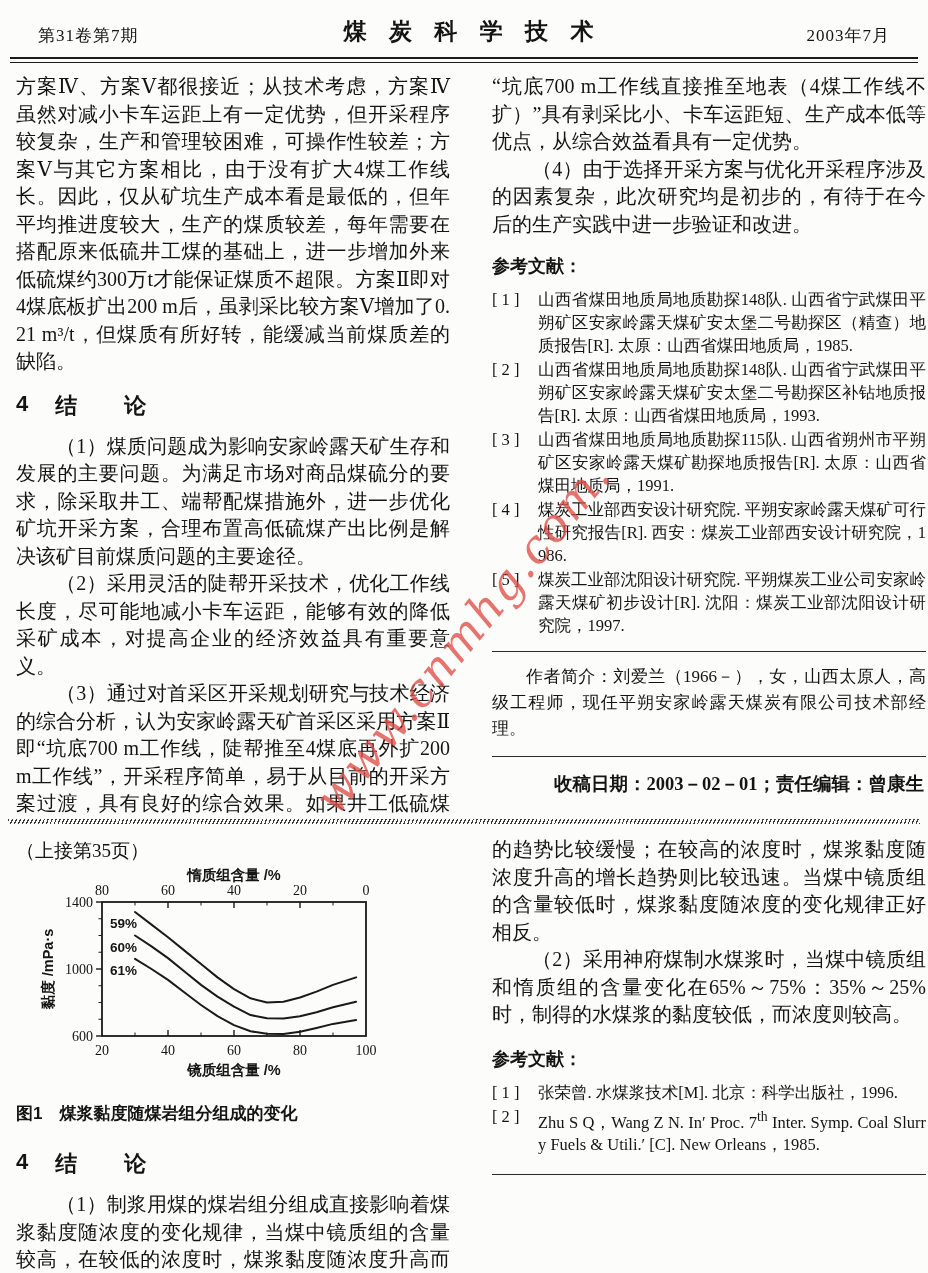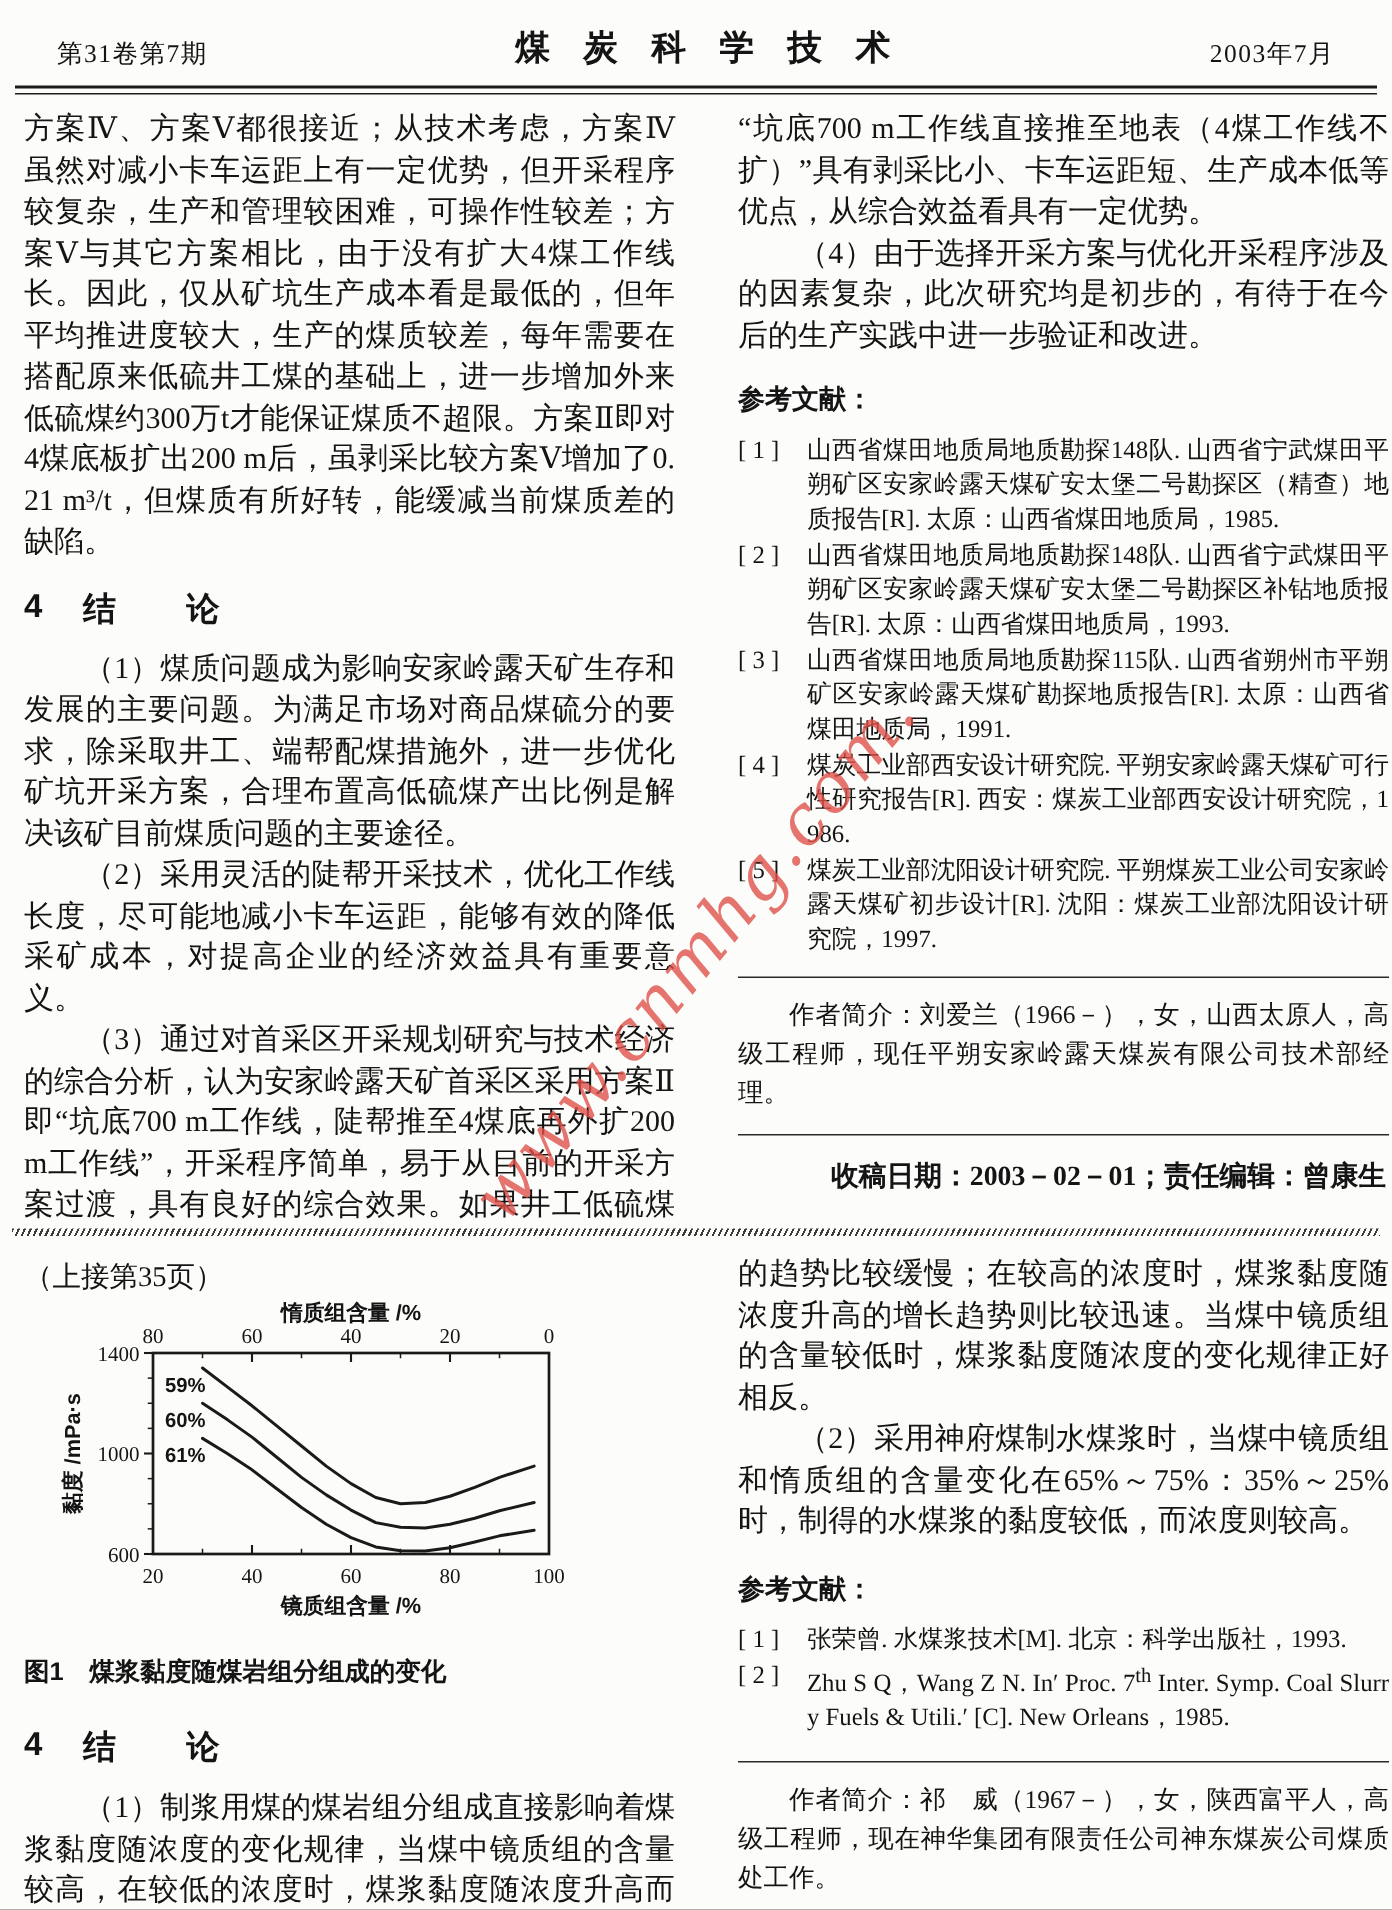--- a/index.html
+++ b/index.html
@@ -180,26 +180,25 @@
     </div>
 
     <div class="col">
       <p class="body">的趋势比较缓慢；在较高的浓度时，煤浆黏度随浓度升高的增长趋势则比较迅速。当煤中镜质组的含量较低时，煤浆黏度随浓度的变化规律正好相反。</p>
       <p class="body indent">（2）采用神府煤制水煤浆时，当煤中镜质组和惰质组的含量变化在65%～75%：35%～25%时，制得的水煤浆的黏度较低，而浓度则较高。</p>
 
       <div class="refs-title" style="margin-top:18px;">参考文献：</div>
 
       <div class="ref">
         <span class="ref-num">[ 1 ]</span>
-        <span class="ref-text">张荣曾. 水煤浆技术[M]. 北京：科学出版社，1993.</span>
+        <span class="ref-text">张荣曾. 水煤浆技术[M]. 北京：科学出版社，1996.</span>
       </div>
       <div class="ref">
         <span class="ref-num">[ 2 ]</span>
         <span class="ref-text"><span>Zhu S Q，Wang Z N. In′ Proc. 7</span><sup>th</sup><span> Inter. Symp. Coal Slurry Fuels &amp; Utili.′ [C]. New Orleans，1985.</span></span>
       </div>
 
       <hr class="thin-rule" style="margin-top:18px;">
-      <p class="bio">作者简介：祁　威（1967－），女，陕西富平人，高级工程师，现在神华集团有限责任公司神东煤炭公司煤质处工作。</p>
 
     </div>
   </div>
 
 </div>
 
 </body></html>

